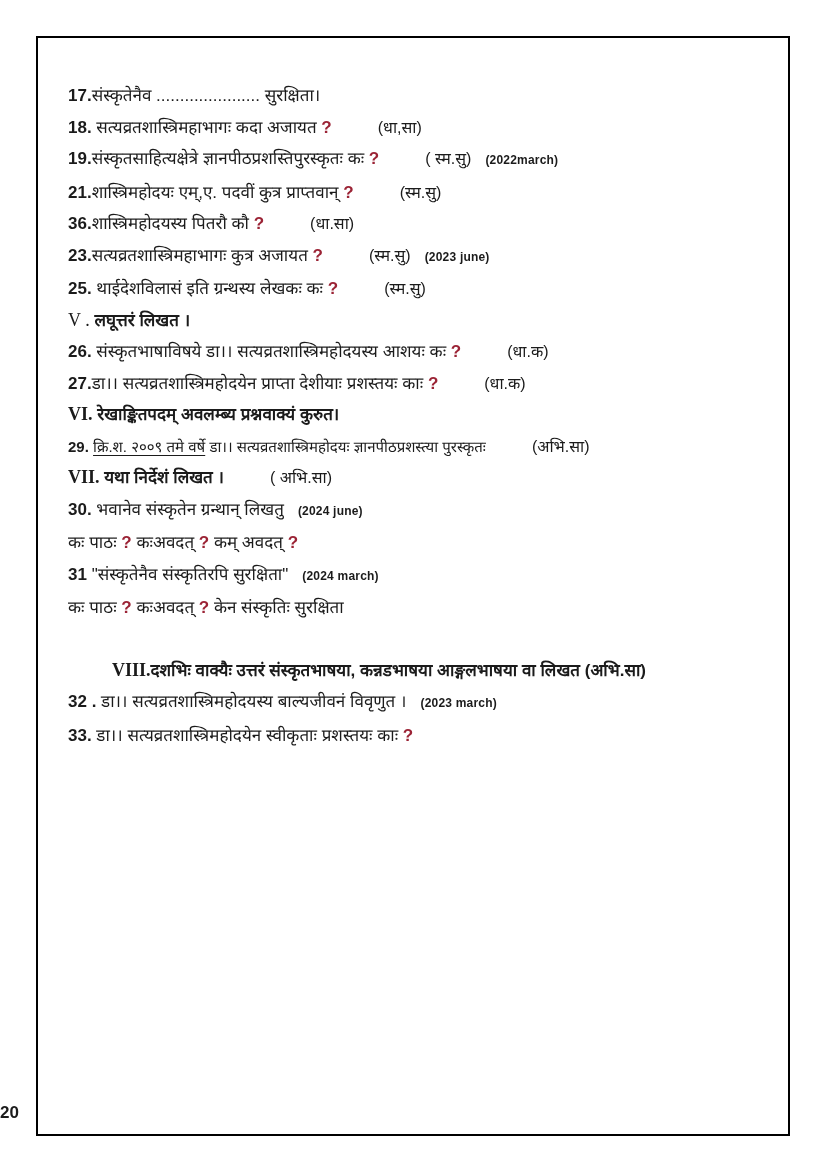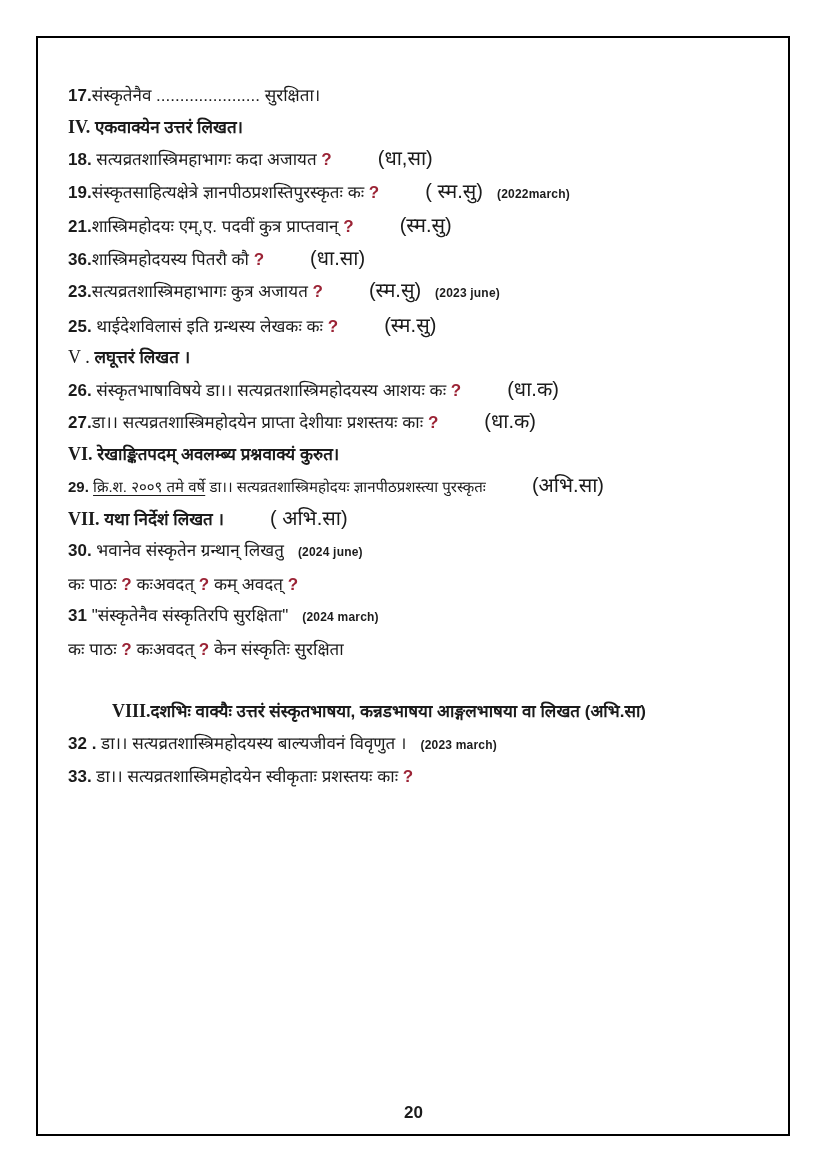--- a/index.html
+++ b/index.html
@@ -26,42 +26,40 @@
   .line {
     font-size: 17px;
     line-height: 31.5px;
     white-space: nowrap;
   }
   .line.small { font-size: 15px; }
   .line.gap-before { margin-top: 31px; margin-left: 44px; }
   .seg { display: inline; }
   .seg-bold { font-weight: 700; }
   .seg-red { color: var(--accent-red, #9b2335); font-weight: 700; }
-  .seg-marker { margin-left: 46px; font-size: 20px; }
+  .seg-marker { margin-left: 46px; font-size: 16px; }
   .seg-year { margin-left: 14px; font-weight: 700; font-size: 12px; letter-spacing: 0.2px; }
   .seg-underline { text-decoration: underline; text-underline-offset: 3px; }
   .seg-roman { font-family: "Liberation Serif", "DejaVu Serif", serif; font-weight: 700; font-size: 18px; }
   .seg-serif { font-family: "Liberation Serif", "DejaVu Serif", serif; font-size: 18px; }
   .page-number {
     position: absolute;
     left: 0; right: 0; bottom: 46px;
-    text-align: center;
     font-weight: 700;
     font-size: 17px;
     margin-top: 17px;
   }
 </style>
 </head>
 <body>
 
 <div class="frame"></div>
 
 <div class="content">
     <div class="line"><span class="seg seg-bold">17.</span><span class="seg seg-normal">संस्कृतेनैव ...................... सुरक्षिता।</span></div>
-    <div class="line"><span class="seg seg-roman">IV.</span><span class="seg seg-bold"> एकवाक्येन उत्तरं लिखत।</span></div>
     <div class="line"><span class="seg seg-bold">18.</span><span class="seg seg-normal"> सत्यव्रतशास्त्रिमहाभागः कदा अजायत </span><span class="seg seg-red">?</span><span class="seg seg-marker">(धा,सा)</span></div>
     <div class="line"><span class="seg seg-bold">19.</span><span class="seg seg-normal">संस्कृतसाहित्यक्षेत्रे ज्ञानपीठप्रशस्तिपुरस्कृतः कः </span><span class="seg seg-red">?</span><span class="seg seg-marker">( स्म.सु)</span><span class="seg seg-year">(2022march)</span></div>
     <div class="line"><span class="seg seg-bold">21.</span><span class="seg seg-normal">शास्त्रिमहोदयः एम्,ए. पदवीं कुत्र प्राप्तवान् </span><span class="seg seg-red">?</span><span class="seg seg-marker">(स्म.सु)</span></div>
     <div class="line"><span class="seg seg-bold">36.</span><span class="seg seg-normal">शास्त्रिमहोदयस्य पितरौ कौ </span><span class="seg seg-red">?</span><span class="seg seg-marker">(धा.सा)</span></div>
     <div class="line"><span class="seg seg-bold">23.</span><span class="seg seg-normal">सत्यव्रतशास्त्रिमहाभागः  कुत्र अजायत </span><span class="seg seg-red">?</span><span class="seg seg-marker">(स्म.सु)</span><span class="seg seg-year">(2023 june)</span></div>
     <div class="line"><span class="seg seg-bold">25.</span><span class="seg seg-normal"> थाईदेशविलासं इति ग्रन्थस्य लेखकः कः </span><span class="seg seg-red">?</span><span class="seg seg-marker">(स्म.सु)</span></div>
     <div class="line"><span class="seg seg-serif">V .</span><span class="seg seg-bold"> लघूत्तरं लिखत ।</span></div>
     <div class="line"><span class="seg seg-bold">26.</span><span class="seg seg-normal"> संस्कृतभाषाविषये डा।। सत्यव्रतशास्त्रिमहोदयस्य आशयः कः </span><span class="seg seg-red">?</span><span class="seg seg-marker">(धा.क)</span></div>
     <div class="line"><span class="seg seg-bold">27.</span><span class="seg seg-normal">डा।। सत्यव्रतशास्त्रिमहोदयेन प्राप्ता देशीयाः प्रशस्तयः काः </span><span class="seg seg-red">?</span><span class="seg seg-marker">(धा.क)</span></div>
     <div class="line"><span class="seg seg-roman">VI.</span><span class="seg seg-bold"> रेखाङ्कितपदम् अवलम्ब्य प्रश्नवाक्यं कुरुत।</span></div>

